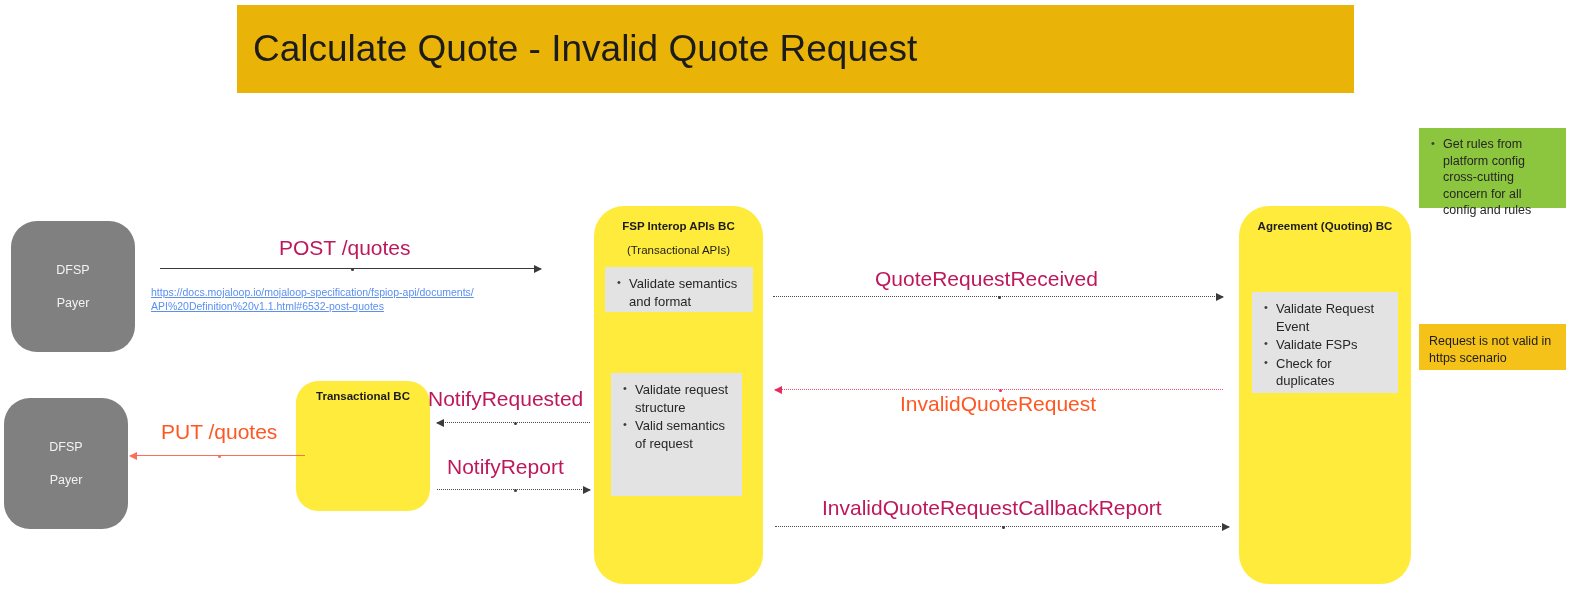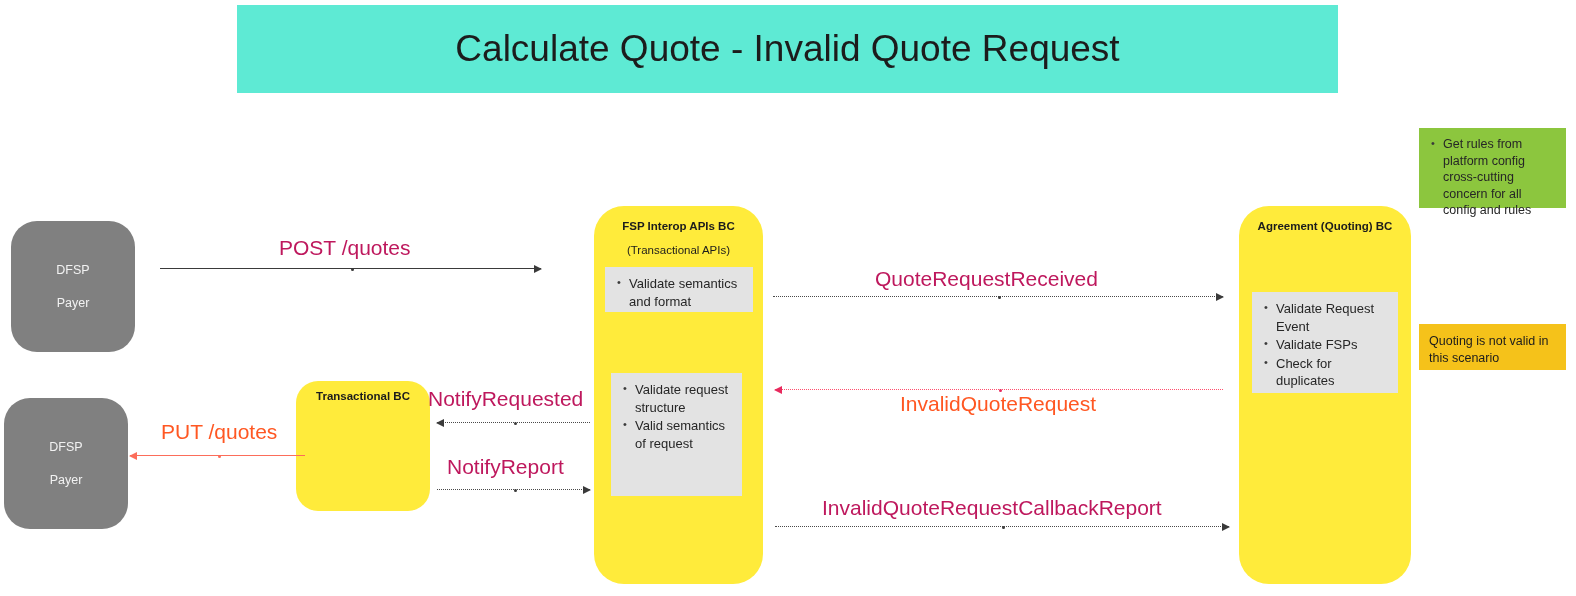--- a/index.html
+++ b/index.html
@@ -19,24 +19,24 @@
     overflow: hidden;
   }
 
   
   .title-bar {
     position: absolute;
     left: 237px;
     top: 5px;
     width: 1101px;
     height: 88px;
-    background: #5eead4;
+    background: #eab308;
     display: flex;
     align-items: center;
-    justify-content: center;
+    padding-left: 16px;
   }
   .title-bar .title-text {
     font-size: 37px;
     color: #1c1c1c;
     font-weight: 400;
     letter-spacing: 0px;
     white-space: nowrap;
   }
 
   
@@ -241,28 +241,29 @@
     </ul>
   </div>
 
   <div class="note note-green" style="left:1419px; top:128px; width:147px; height:80px;">
     <ul>
       <li>Get rules from platform config cross-cutting concern for all config and rules</li>
     </ul>
   </div>
 
   <div class="note note-amber" style="left:1419px; top:324px; width:147px; height:46px;">
-    <div class="plain">Quoting is not valid in this scenario</div>
+    <div class="plain">Request is not valid in https scenario</div>
   </div>
 
   <div class="flow-label" style="left:279px; top:237px;">POST /quotes</div>
   <div class="arrow solid-black" style="left:160px; top:268px; width:381px;">
     <span class="mid-dot"></span>
     <span class="head right"></span>
   </div>
+  <a class="doc-link" style="left:151px; top:285px; width:325px;">https://docs.mojaloop.io/mojaloop-specification/fspiop-api/documents/API%20Definition%20v1.1.html#6532-post-quotes</a>
 
   <div class="flow-label" style="left:875px; top:268px;">QuoteRequestReceived</div>
   <div class="arrow dotted-black" style="left:773px; top:296px; width:450px;">
     <span class="mid-dot"></span>
     <span class="head right"></span>
   </div>
 
   <div class="arrow dotted-red" style="left:775px; top:389px; width:448px;">
     <span class="mid-dot"></span>
     <span class="head left"></span>

